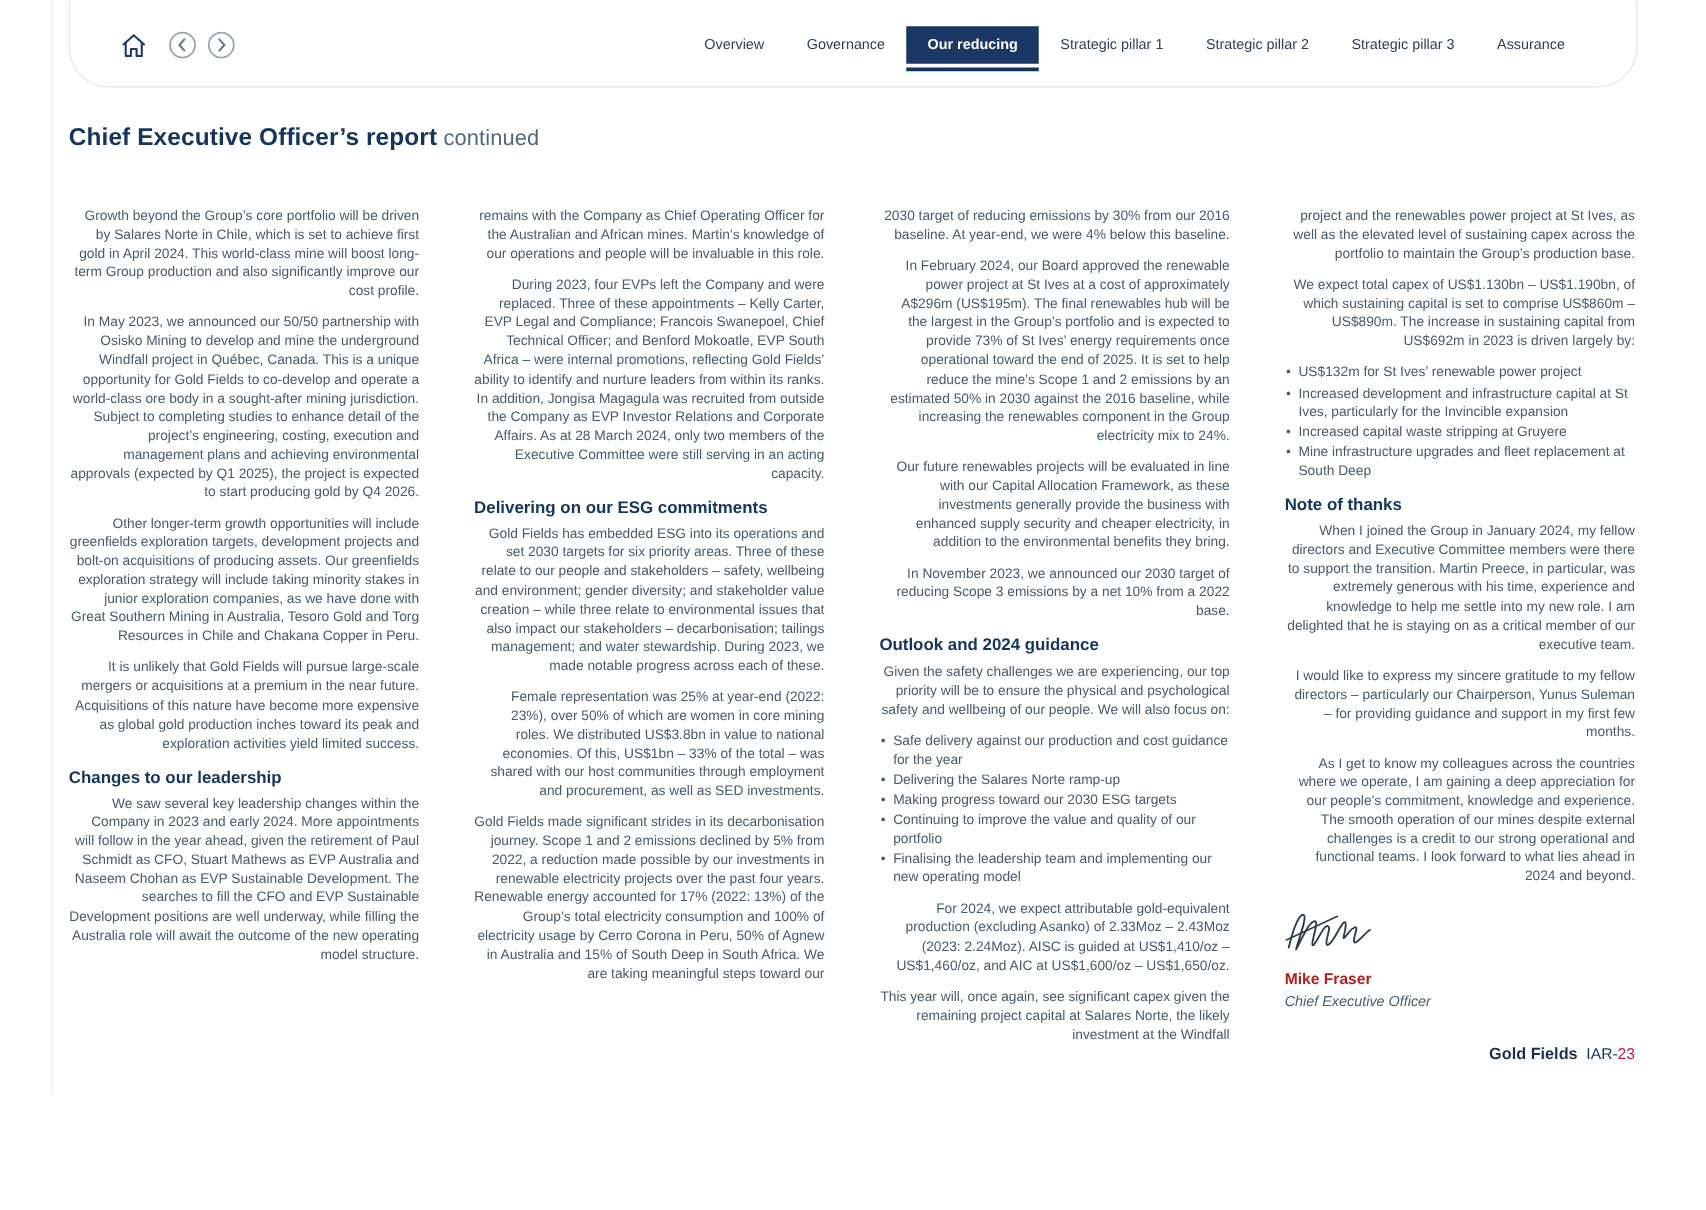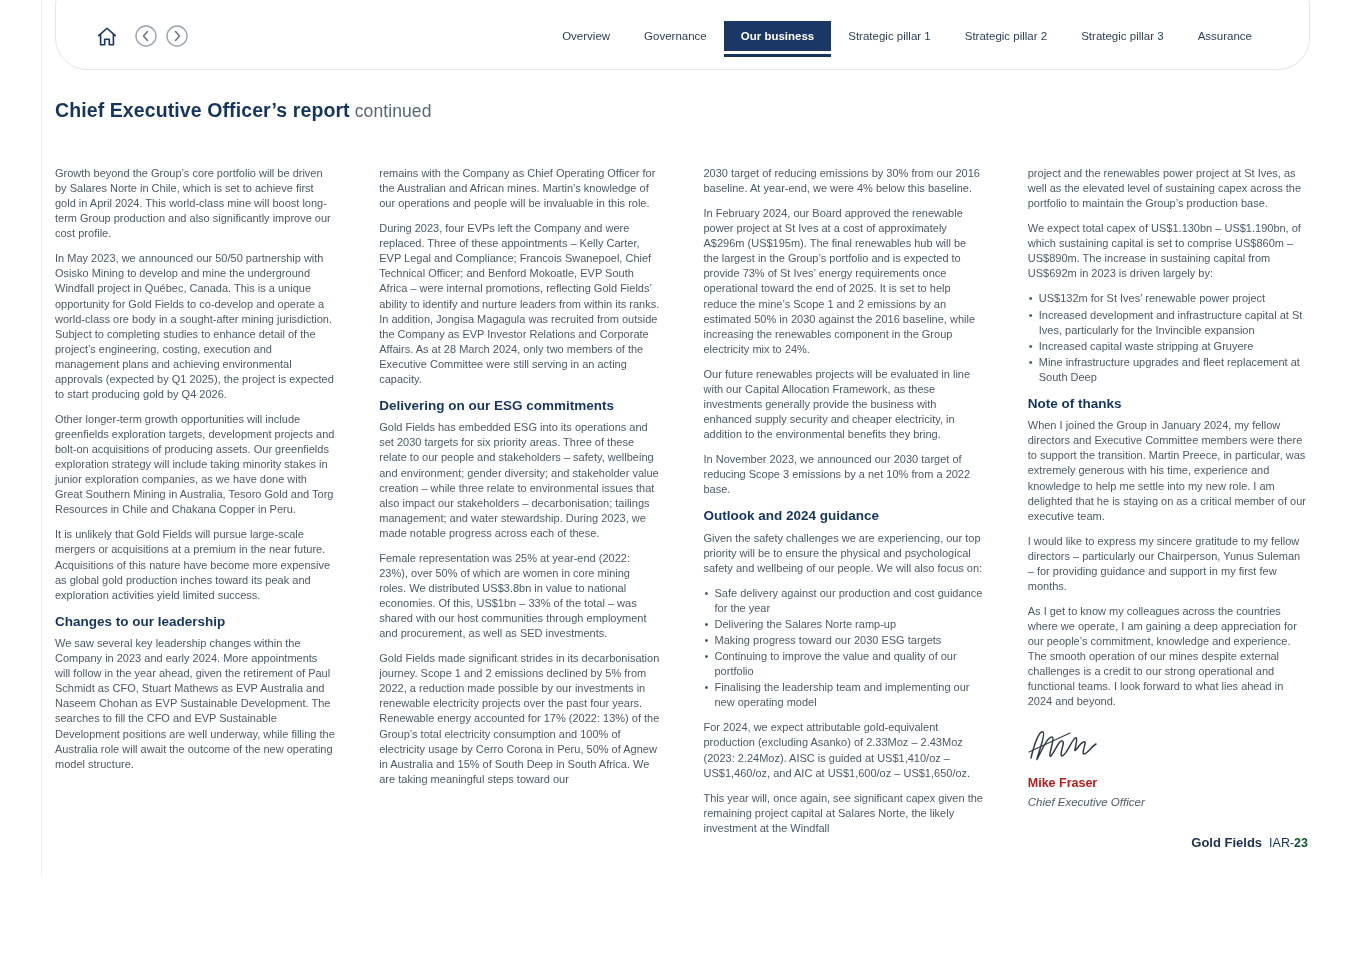--- a/index.html
+++ b/index.html
@@ -33,39 +33,39 @@
   .header { position:absolute; left:55px; top:99px; }
   h1 { font-size:19.5px; color:#16355e; font-weight:700; letter-spacing:0.1px; }
   h1 .cont { font-weight:400; color:#54677a; font-size:17.5px; margin-left:5px; }
 
   
   .columns {
     position:absolute; left:55px; right:57px; top:166px;
     display:grid; grid-template-columns:repeat(4,1fr); column-gap:44px;
     color:#4b5a68; font-size:11px; line-height:1.37;
   }
-  .para { margin-bottom:10px; }
+  .para { margin-bottom:10px;text-align:right; }
   h3.sect { font-size:13.5px; color:#16355e; font-weight:700; margin:2px 0 5px; }
   ul.bullets { list-style:none; margin:0 0 10px 0; }
   ul.bullets li { position:relative; padding-left:11px; margin-bottom:1px; }
   ul.bullets li::before { content:"•"; position:absolute; left:1px; color:#4b5a68; }
 
   .sig-block { margin-top:16px; }
   .sig { display:block; margin:0 0 8px -2px; }
   .sig-name { font-weight:700; color:#b91c1c; font-size:12.5px; margin-bottom:2px; }
   .sig-role { font-style:italic; color:#4b5a68; font-size:11.5px; }
 
   
   .footer {
     position:absolute; right:57px; bottom:26px; display:flex; gap:7px;
     align-items:baseline; font-size:13px;
   }
   .brand { font-weight:700; color:#1c2f4e; }
   .pageref { color:#16355e; font-size:12.5px; }
-  .pagenum { color:#14532d; font-weight:700; }
+  .pagenum { color:#be185d; font-weight:400; }
 </style>
 </head>
 <body>
 
 <div class="page">
   <div class="left-rule"></div>
 
   <div class="navbar">
     <div class="nav-inner">
       <div class="nav-icons">
@@ -84,21 +84,21 @@
         <span class="icon-btn">
           <svg width="22" height="22" viewBox="0 0 22 22">
             <circle cx="11" cy="11" r="10" fill="none" stroke="#9aa3ad" stroke-width="1.4"></circle>
             <path d="M9.5 6.5 L13.5 11 L9.5 15.5" fill="none" stroke="#6b7682" stroke-width="1.6" stroke-linecap="round" stroke-linejoin="round"></path>
           </svg>
         </span>
       </div>
       <div class="tabs">
           <div class="tab">Overview</div>
           <div class="tab">Governance</div>
-          <div class="tab active">Our business</div>
+          <div class="tab active">Our reducing</div>
           <div class="tab">Strategic pillar 1</div>
           <div class="tab">Strategic pillar 2</div>
           <div class="tab">Strategic pillar 3</div>
           <div class="tab">Assurance</div>
         </div>
     </div>
   </div>
 
   <div class="header">
     <h1><span>Chief Executive Officer’s report</span><span class="cont">continued</span></h1>

